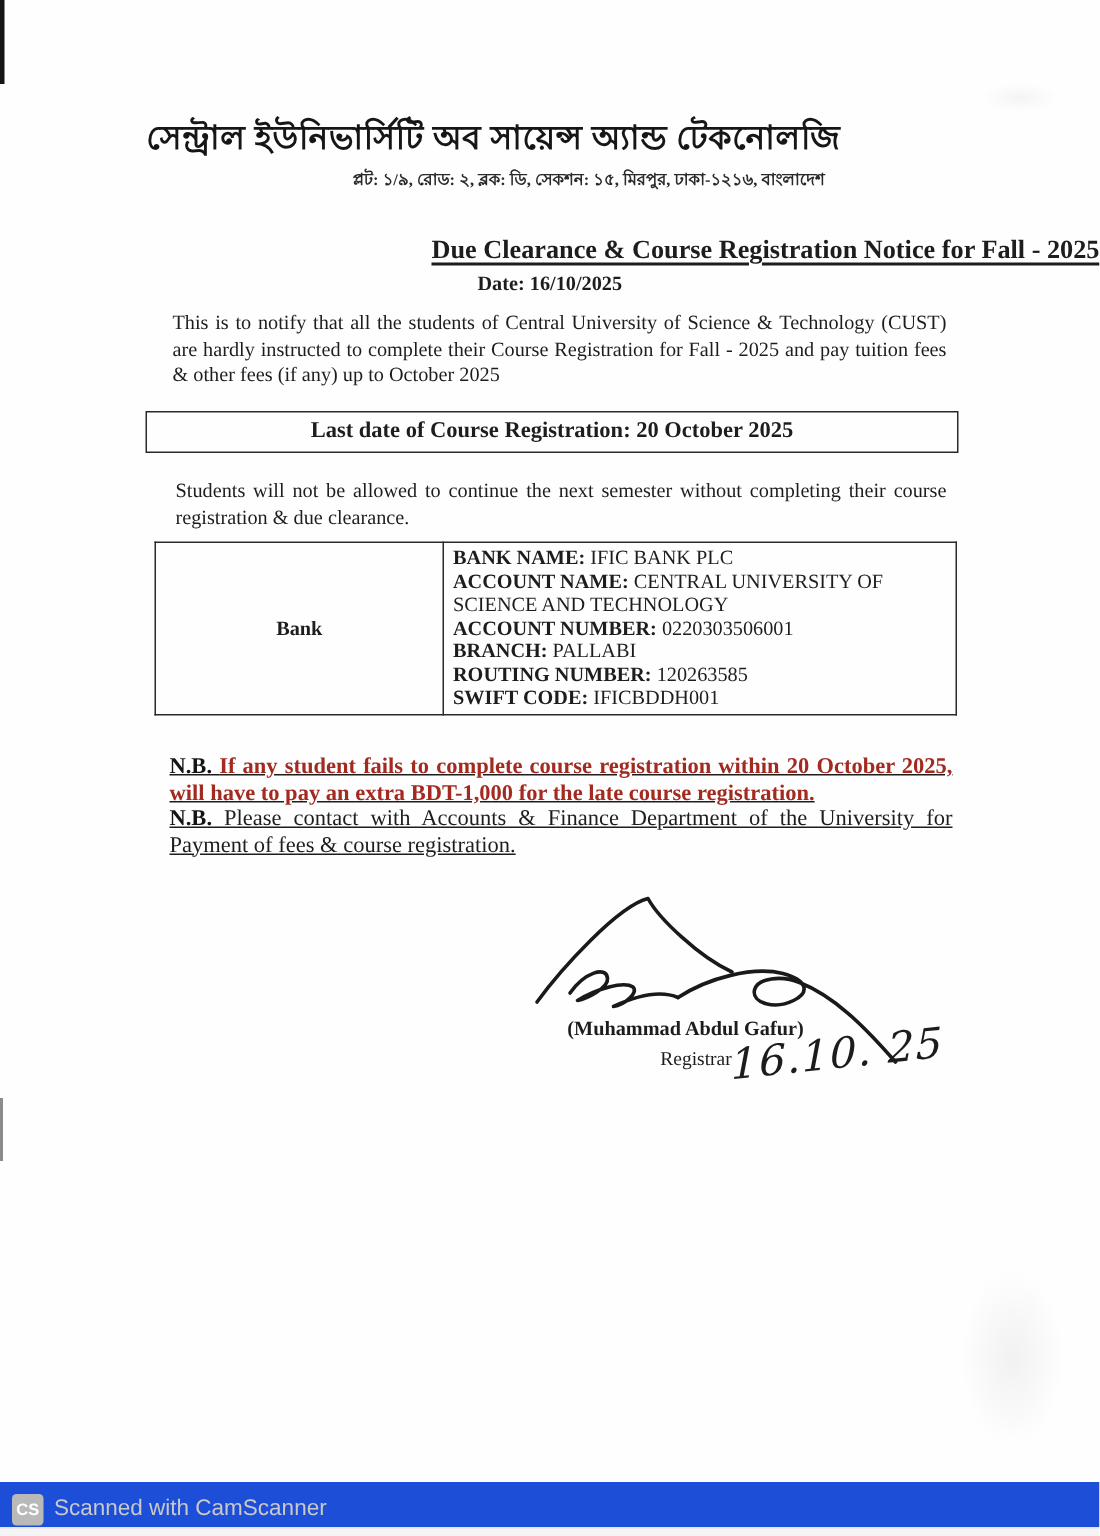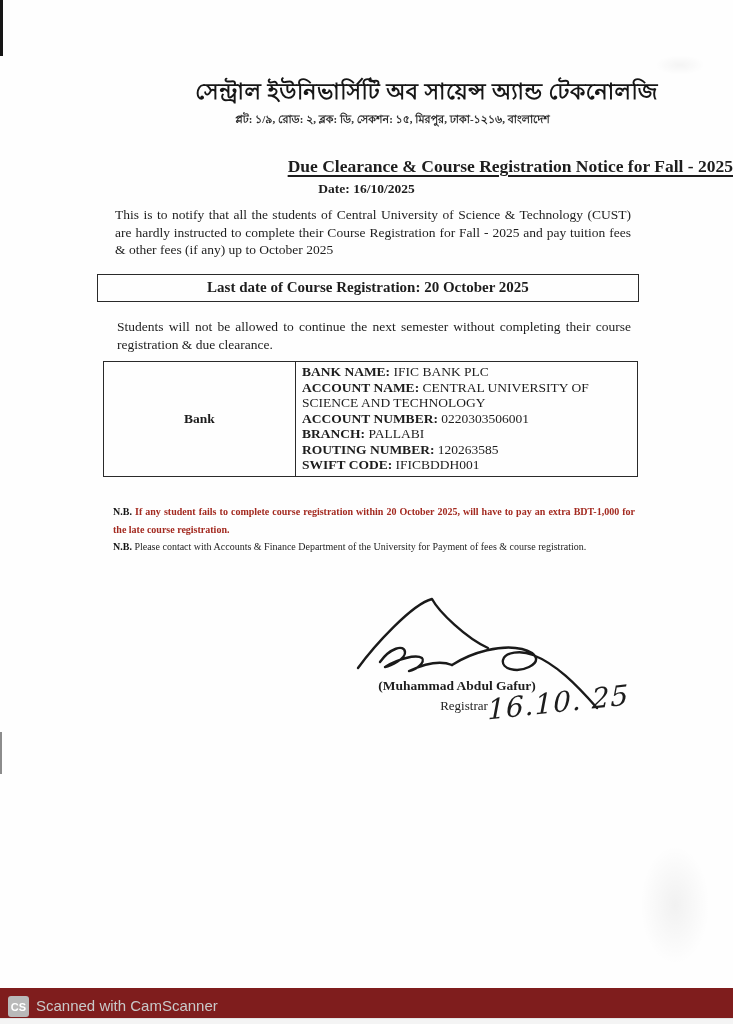--- a/index.html
+++ b/index.html
@@ -16,21 +16,21 @@
 
   
   .edge-sliver-top    { left: 0; top: 0;    width: 3px; height: 56px; background: #151515; }
   .edge-sliver-mid    { left: 0; top: 732px; width: 2px; height: 42px; background: rgba(45,45,45,.55); }
   .smudge-right       { left: 640px; top: 845px; width: 70px; height: 120px;
                         background: radial-gradient(ellipse at center, rgba(0,0,0,.05), transparent 70%); }
   .smudge-top-right   { left: 655px; top: 55px; width: 50px; height: 20px;
                         background: radial-gradient(ellipse at center, rgba(0,0,0,.04), transparent 70%); }
 
   
-  .uni-name  { left: 0; top: 74px; width: 658px; text-align: right;
+  .uni-name  { left: 0; top: 74px; width: 658px; text-align: center;
                font-size: 22px; font-weight: bold; letter-spacing: .5px; color: #161616; }
   .uni-addr  { left: 0; top: 111px; width: 733px; text-align: center;
                font-size: 11px; font-weight: bold; color: #2a2a2a; margin-left: 26px; }
 
   
   .notice-title { left: 0; top: 156px; width: 733px; text-align: right;
                   font-size: 17.5px; font-weight: bold; }
   .notice-title span { text-decoration: underline; text-decoration-thickness: 2px; text-underline-offset: 3px; }
   .notice-date  { left: 0; top: 181px; width: 733px; text-align: center;
                   font-size: 13.5px; font-weight: bold; }
@@ -48,37 +48,37 @@
   
   .pay-table { left: 103px; top: 361px; width: 535px; border-collapse: collapse; }
   .pay-table td, .pay-table th { border: 1.6px solid #2a2a2a; }
   .pay-table th { height: 23px; font-size: 14px; font-weight: bold; text-align: center; }
   .cell-method { width: 192px; text-align: center; vertical-align: middle;
                  font-size: 13.5px; font-weight: bold; }
   .cell-details { padding: 2px 6px 3px 6px; font-size: 13.5px; line-height: 15.5px; vertical-align: top; }
   .detail-line .lbl { font-weight: bold; }
 
   
-  .nb { left: 113px; top: 503px; width: 522px; font-size: 10px; line-height: 17.5px; text-align: justify; }
+  .nb { left: 113px; top: 503px; width: 522px; font-size: 15px; line-height: 17.5px; text-align: justify; text-decoration: underline; }
   .nb .nb-prefix { font-weight: bold; color: #141414; }
   .nb1-text { font-weight: bold; color: #a32a20; }
   .nb2 { top: 538px; }
 
   
   .sig-svg { left: 340px; top: 588px; width: 265px; height: 130px; }
   .sig-svg path { fill: none; stroke: #1a1a1a; stroke-width: 2.4; stroke-linecap: round; stroke-linejoin: round; }
   .sig-name  { left: 362px; top: 678px; width: 190px; text-align: center;
                font-size: 13.5px; font-weight: bold; }
   .sig-title { left: 414px; top: 698px; width: 100px; text-align: center; font-size: 13px; }
   .hand-date { left: 487px; top: 686px; font-size: 28px; font-style: italic;
                font-family: "DejaVu Serif", serif; letter-spacing: 1px; color: #1c1c1c;
                transform: rotate(-6deg) skewX(-6deg); }
 
   
-  .footer-bar { left: 0; top: 988px; width: 733px; height: 30px; background: #7f1d1d; }
+  .footer-bar { left: 0; top: 988px; width: 733px; height: 30px; background: #1d4ed8; }
   .cs-logo { position: absolute; left: 8px; top: 8px; width: 21px; height: 21px;
              background: #b9b9b9; border-radius: 3px; color: #fff;
              font-family: "Liberation Sans", sans-serif; font-weight: bold; font-size: 11px;
              display: flex; align-items: center; justify-content: center; }
   .cs-text { position: absolute; left: 36px; top: 9px; color: #c9c9c9;
              font-family: "Liberation Sans", sans-serif; font-size: 15px; }
   .footer-strip { left: 0; top: 1018px; width: 733px; height: 6px;
                   background: #f4f4f4; border-top: 1px solid #e4e4e4; }
 </style>
 </head>

